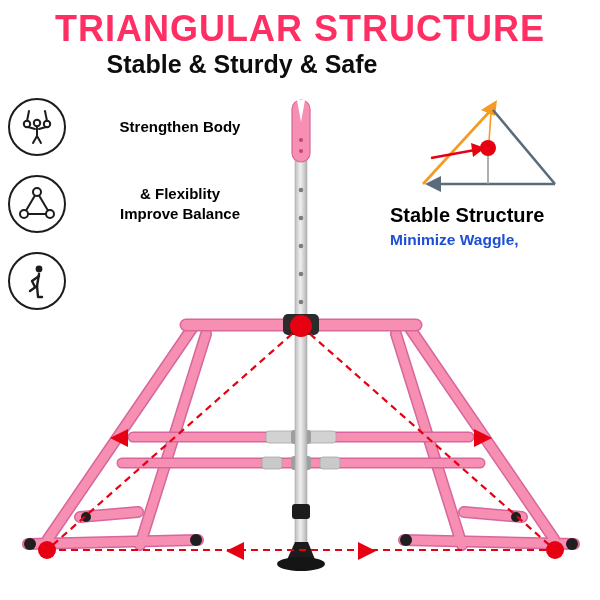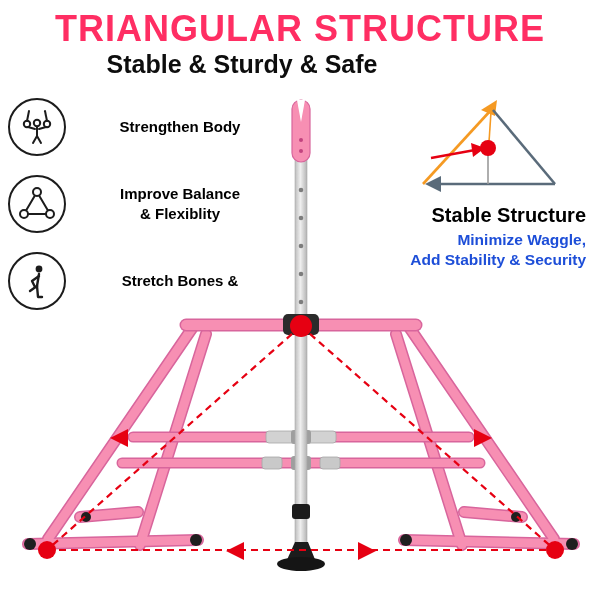--- a/index.html
+++ b/index.html
@@ -7,21 +7,21 @@
         font-family:"Liberation Sans", sans-serif;color:#111;}
   .title{position:absolute;top:8px;left:0;width:600px;text-align:center;
          font-size:36px;font-weight:900;letter-spacing:1px;color:#FF2E63;}
   .subtitle{position:absolute;top:50px;left:0;width:484px;text-align:center;
             font-size:25px;font-weight:800;color:#0d0d0d;}
   .features{position:absolute;left:8px;top:96px;width:278px;}
   .feature-row{display:flex;align-items:center;gap:8px;height:62px;margin-bottom:15px;}
   .icon-circle{flex:0 0 58px;width:58px;height:58px;border:2px solid #1c1c1c;border-radius:50%;
                display:flex;align-items:center;justify-content:center;box-sizing:border-box;}
   .feature-label{flex:1;text-align:center;font-size:15px;font-weight:600;line-height:1.35;color:#000;}
-  .stability{position:absolute;top:96px;right:14px;width:196px;text-align:right;}
+  .stability{position:absolute;top:96px;right:14px;width:196px;text-align:left;}
   .stability svg{display:block;margin:0 auto;}
   .stability-title{font-size:20px;font-weight:800;color:#000;margin-top:8px;}
   .stability-lines{font-size:15.5px;font-weight:600;line-height:1.3;color:#1d4ed8;margin-top:3px;}
   .product{position:absolute;left:0;top:98px;width:600px;height:502px;}
 </style>
 </head>
 <body>
 
 <div class="page">
 
@@ -161,37 +161,36 @@
     <div class="feature-row">
       <span class="icon-circle">
         <svg width="40" height="40" viewBox="0 0 40 40" fill="none" stroke="#1c1c1c" stroke-width="2" stroke-linecap="round">
           <path d="M20 8 L33 30 L7 30 Z"></path>
           <circle cx="20" cy="8" r="4" fill="#fff"></circle>
           <circle cx="33" cy="30" r="4" fill="#fff"></circle>
           <circle cx="7" cy="30" r="4" fill="#fff"></circle>
         </svg>
       </span>
       <div class="feature-label">
+        <div>&amp; Flexiblity</div>
         <div>Improve Balance</div>
-        <div>&amp; Flexiblity</div>
       </div>
     </div>
 
     <div class="feature-row">
       <span class="icon-circle">
         <svg width="40" height="40" viewBox="0 0 40 40" fill="none" stroke="#1c1c1c" stroke-width="2.4" stroke-linecap="round" stroke-linejoin="round">
           <circle cx="22" cy="8" r="3.4" fill="#1c1c1c" stroke="none"></circle>
           <path d="M22 13 L20 25"></path>
           <path d="M22 15 L15 20 L18 26"></path>
           <path d="M20 25 L13 30"></path>
           <path d="M20 25 L21 36 L25 36"></path>
         </svg>
       </span>
       <div class="feature-label">
-        <div>Stretch Bones &amp;</div>
       </div>
     </div>
 
   </div>
 
   <div class="stability">
     <svg width="170" height="100" viewBox="0 0 170 100" aria-hidden="true">
 
       <line x1="20" y1="88" x2="88" y2="14" stroke="#F59A23" stroke-width="2.6"></line>
       <polygon points="94,4 78,14 92,20" fill="#F59A23"></polygon>
@@ -203,17 +202,16 @@
 
       <line x1="85" y1="54" x2="85" y2="88" stroke="#9a9a9a" stroke-width="1.6"></line>
 
       <line x1="28" y1="62" x2="72" y2="54" stroke="#E60012" stroke-width="2.4"></line>
       <polygon points="82,52 68,47 70,61" fill="#E60012"></polygon>
       <circle cx="85" cy="52" r="8" fill="#E60012"></circle>
     </svg>
     <div class="stability-title">Stable Structure</div>
     <div class="stability-lines">
       <div>Minimize Waggle,</div>
-      <div>Add Stability &amp; Security</div>
     </div>
   </div>
 
 </div>
 
 </body></html>

